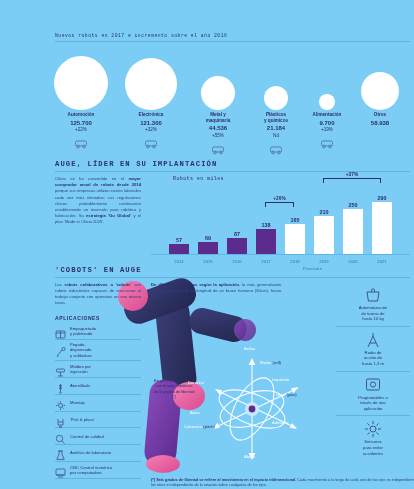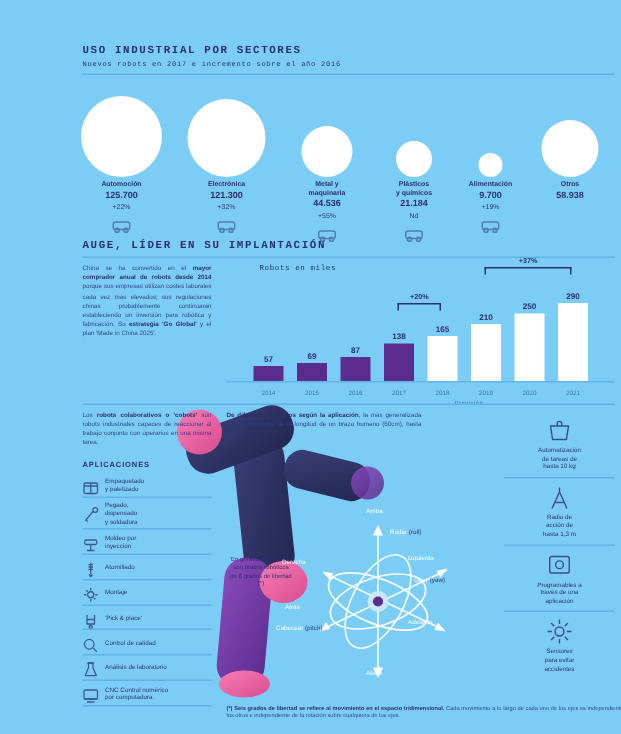--- a/index.html
+++ b/index.html
@@ -125,21 +125,20 @@
 
   
   .arm { position: absolute; pointer-events: none; }
 </style>
 </head>
 <body>
 
 <div class="page">
 
   <section id="sec-sectors">
-    <div class="sect-title">USO INDUSTRIAL POR SECTORES</div>
     <div class="sect-sub" style="margin-top:3px">Nuevos robots en 2017 e incremento sobre el año 2016</div>
     <div class="rule"></div>
 
     <div class="bubbles" id="bubbles">
         <div class="bub-col" style="left: -4px; width: 60px;">
           <div class="bub" style="width: 54px; height: 54px;"></div>
         </div>
         <div class="bub-col" style="left: 66px; width: 60px;">
           <div class="bub" style="width: 52px; height: 52px;"></div>
         </div>
@@ -283,20 +282,21 @@
             <span>+20%</span>
           </div>
           <div class="bracket" style="left: 172px; width: 58px; top: 2px;">
             <span>+37%</span>
           </div>
         </div>
     </div>
   </section>
 
   <section id="sec-cobots">
+    <div class="sect-title">'COBOTS' EN AUGE</div>
     <div class="rule"></div>
 
     <div class="cob-body">
 
       <svg class="arm" style="left:48px;top:-14px" width="170" height="215" viewBox="0 0 170 215">
         <defs>
           <linearGradient id="gA" x1="0" y1="0" x2="1" y2="1">
             <stop offset="0" stop-color="#3b3f78"></stop>
               <stop offset="1" stop-color="#22264f"></stop>
           </linearGradient>

